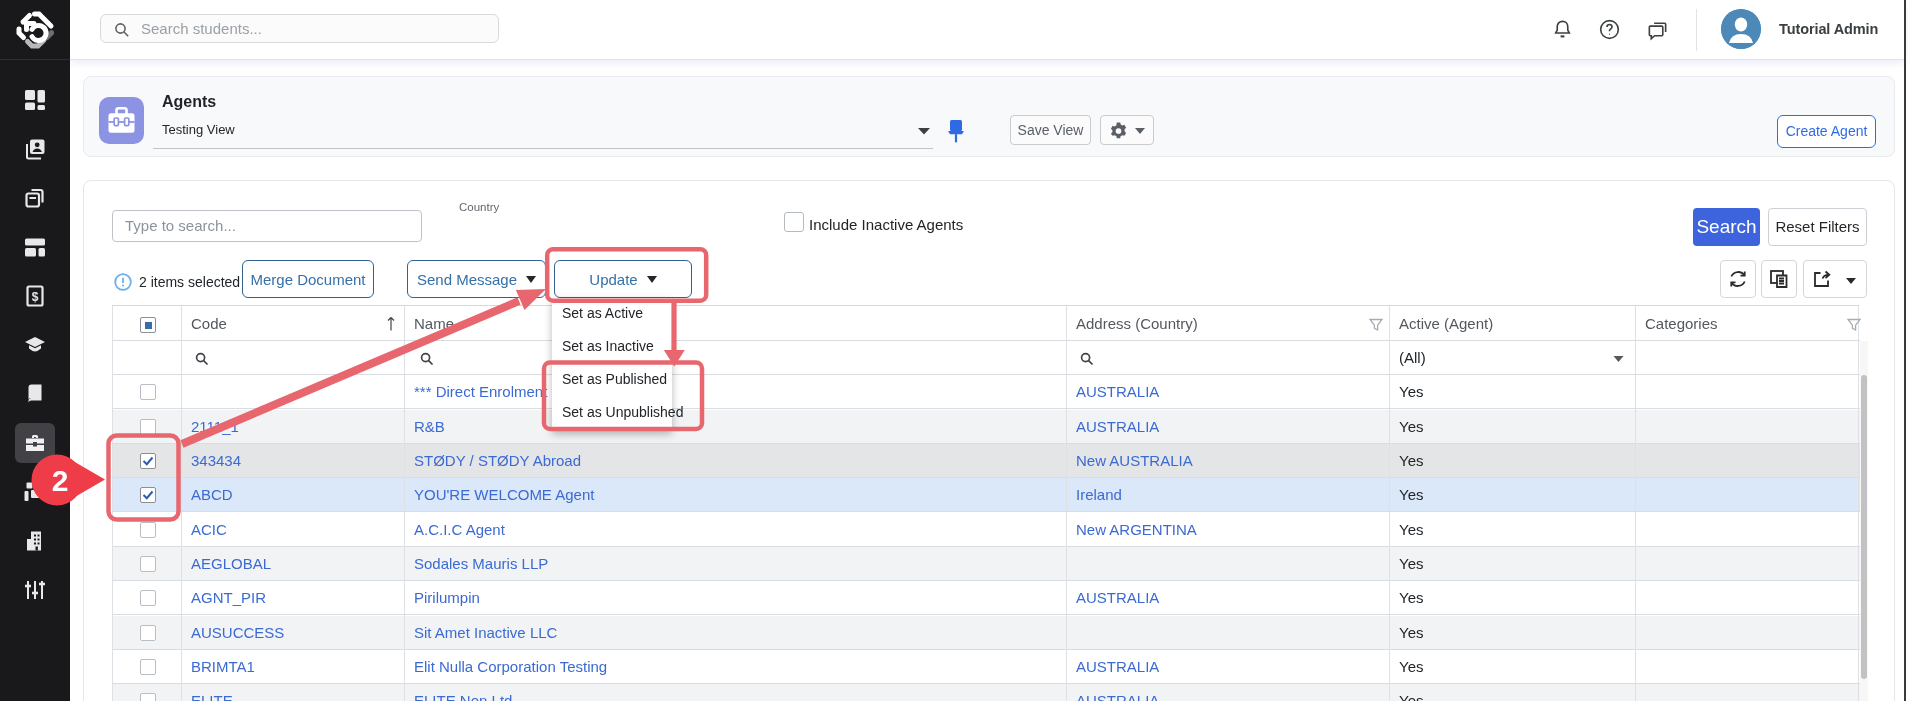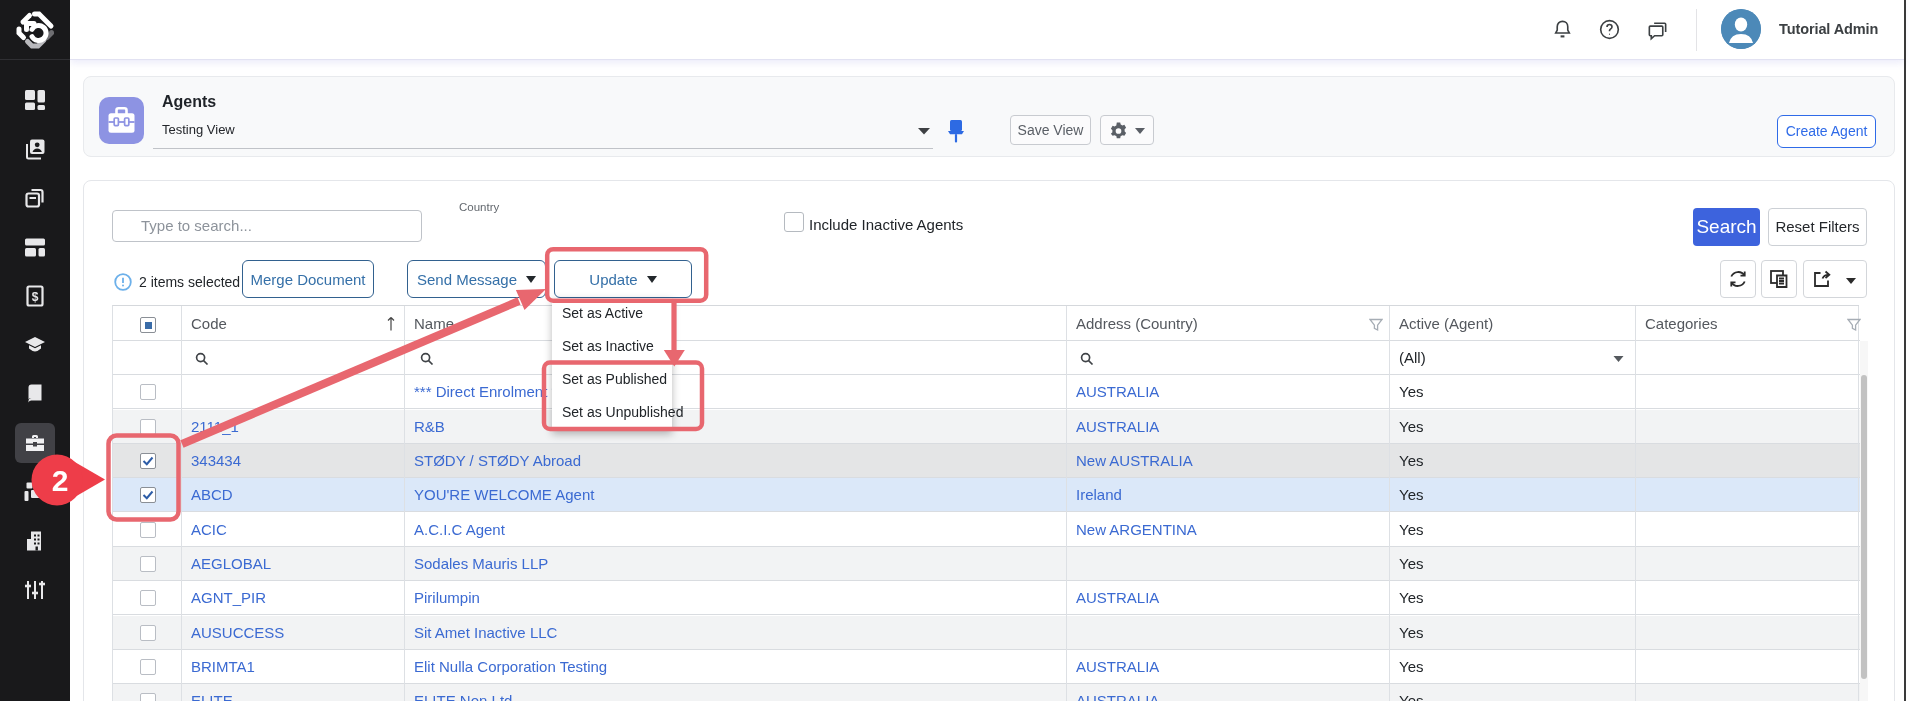--- a/index.html
+++ b/index.html
@@ -47,21 +47,21 @@
   #btn-gear { left:1016px; width:54px; }
   #btn-create { position:absolute; left:1693px; top:38px; width:99px; height:33px;
     border:1px solid #2f6be8; border-radius:6px; background:#fff; color:#2f6be8;
     font-size:14px; text-align:center; line-height:31px; }
 
   
   #card2 { left:83px; top:180px; width:1812px; height:530px; background:#fff;
     border:1px solid #e4e6ea; border-radius:8px; z-index:2; }
   .inp { position:absolute; top:29px; height:32px; border:1px solid #bfc3c9; border-radius:4px; background:#fff; }
   #inp-search { left:28px; width:310px; }
-  #inp-search span { position:absolute; left:28px; top:6px; font-size:15px; color:#8d939b; }
+  #inp-search span { position:absolute; left:12px; top:6px; font-size:15px; color:#8d939b; }
   #inp-country { left:362px; width:310px; }
   #lbl-country { position:absolute; left:371px; top:20px; font-size:11.5px; color:#63686e;
     background:#fff; padding:0 4px; z-index:2; }
   #inp-country b { position:absolute; left:12px; top:6px; font-size:15px; font-weight:normal; color:#212529; }
   #cb-inactive { position:absolute; left:700px; top:31px; width:20px; height:20px;
     border:1px solid #b5bac0; border-radius:3px; background:#fff; }
   #lbl-inactive { position:absolute; left:725px; top:35px; font-size:15px; color:#212529; }
   #btn-search { position:absolute; left:1609px; top:27px; width:67px; height:38px; border-radius:4px;
     background:#3d63dd; color:#fff; font-size:19px; text-align:center; line-height:38px; }
   #btn-reset { position:absolute; left:1684px; top:27px; width:99px; height:38px; border-radius:4px;
@@ -97,20 +97,27 @@
   #menu div { position:absolute; left:10px; font-size:14px; color:#212529; white-space:nowrap; }
 
   
   #anno { left:0; top:0; width:1910px; height:701px; z-index:30; pointer-events:none; }
 </style>
 </head>
 <body>
 <div id="stage">
 
   <div class="abs" id="topbar">
+    <div id="searchbox">
+      <svg style="position:absolute;left:13px;top:7px" width="16" height="16" viewBox="0 0 16 16">
+        <circle cx="6.5" cy="6.5" r="4.6" fill="none" stroke="#5f6368" stroke-width="1.6"></circle>
+        <line x1="10" y1="10" x2="14.2" y2="14.2" stroke="#5f6368" stroke-width="1.6"></line>
+      </svg>
+      <span>Search students...</span>
+    </div>
     <svg class="tb-ic" style="left:1481px" viewBox="0 0 24 24" fill="none" stroke="#3c4043" stroke-width="1.7">
       <path d="M12 3.5c3.3 0 5.5 2.4 5.5 5.5v3.6l1.6 3.1H4.9l1.6-3.1V9c0-3.1 2.2-5.5 5.5-5.5z"></path>
       <path d="M10 19.2h4" stroke-width="2.2"></path>
     </svg>
     <svg class="tb-ic" style="left:1528px" viewBox="0 0 24 24" fill="none" stroke="#3c4043" stroke-width="1.7">
       <circle cx="12" cy="12" r="9.2"></circle>
       <path d="M9.4 9.4c0-1.5 1.2-2.6 2.6-2.6 1.5 0 2.6 1.1 2.6 2.5 0 1.7-1.7 2-2.4 3.2-.2.3-.2.7-.2 1.2"></path>
       <circle cx="12" cy="16.9" r="0.6" fill="#3c4043" stroke="none"></circle>
     </svg>
     <svg class="tb-ic" style="left:1576px" viewBox="0 0 24 24" fill="none" stroke="#3c4043" stroke-width="1.7">

